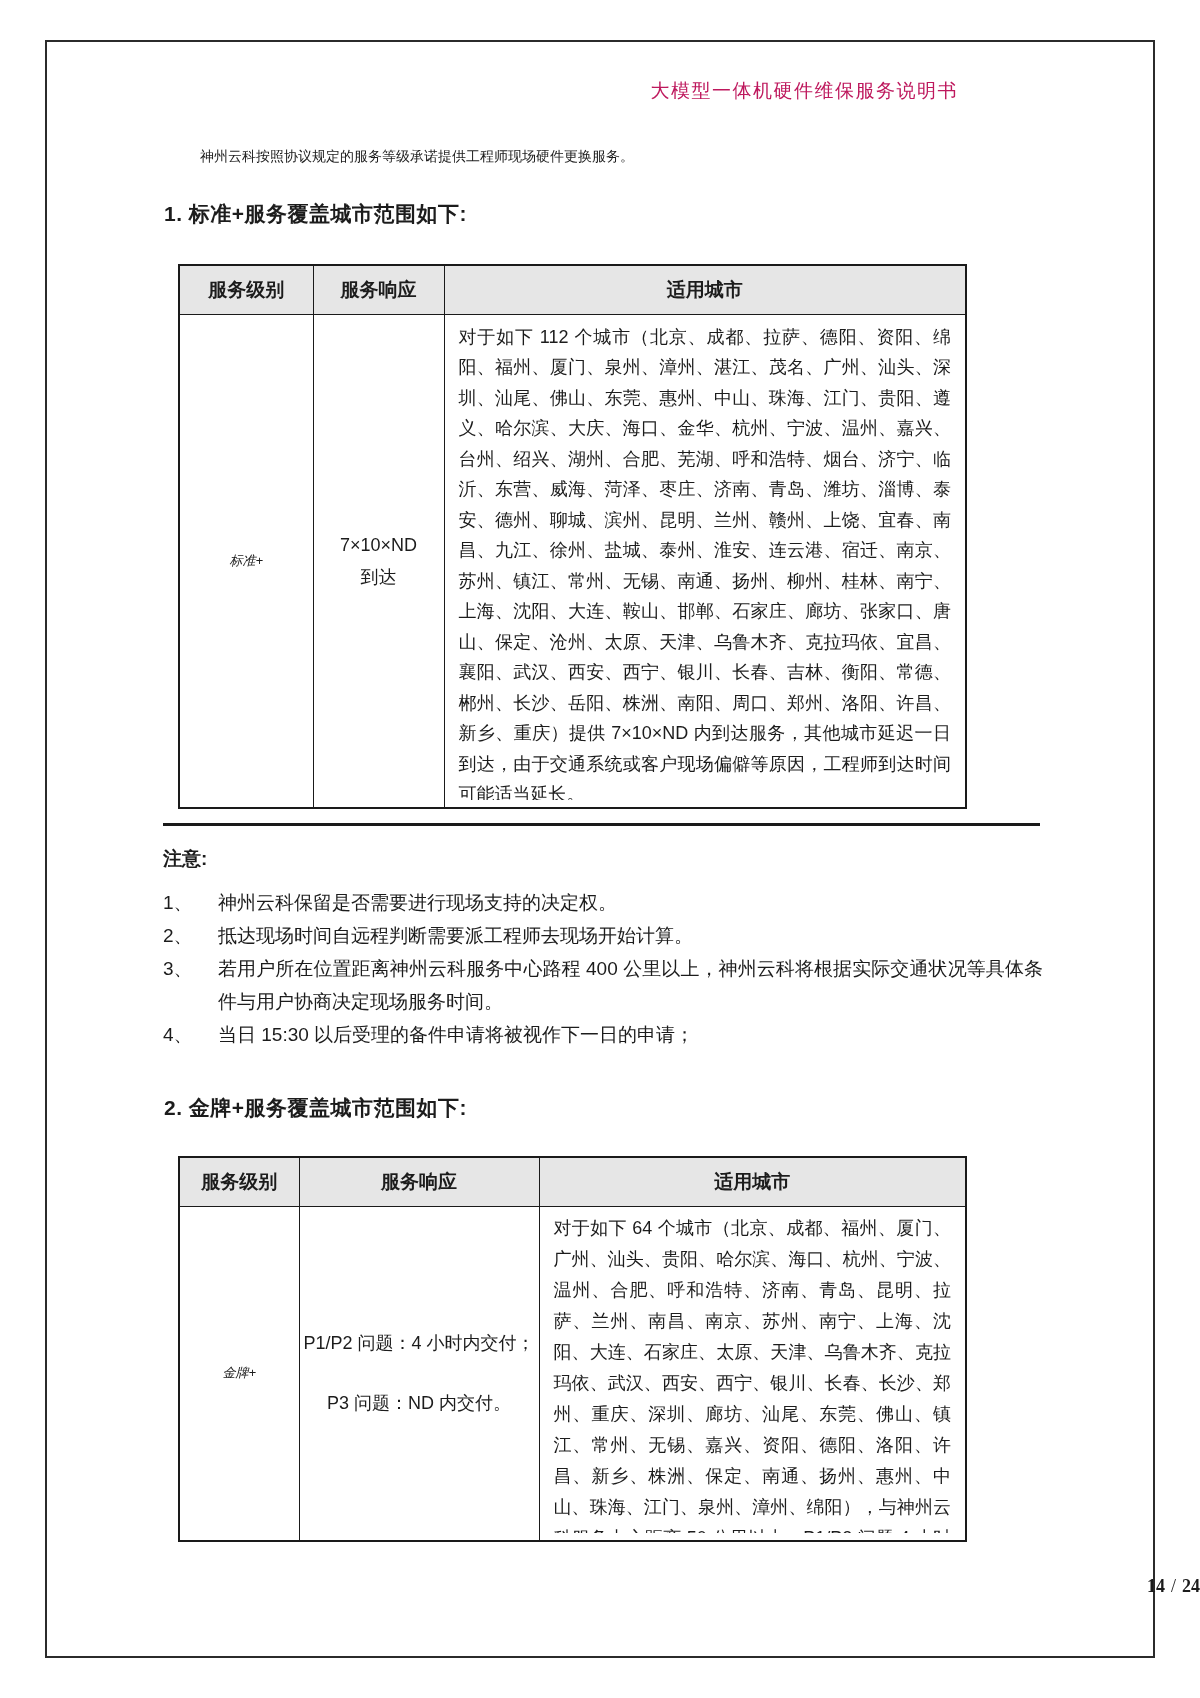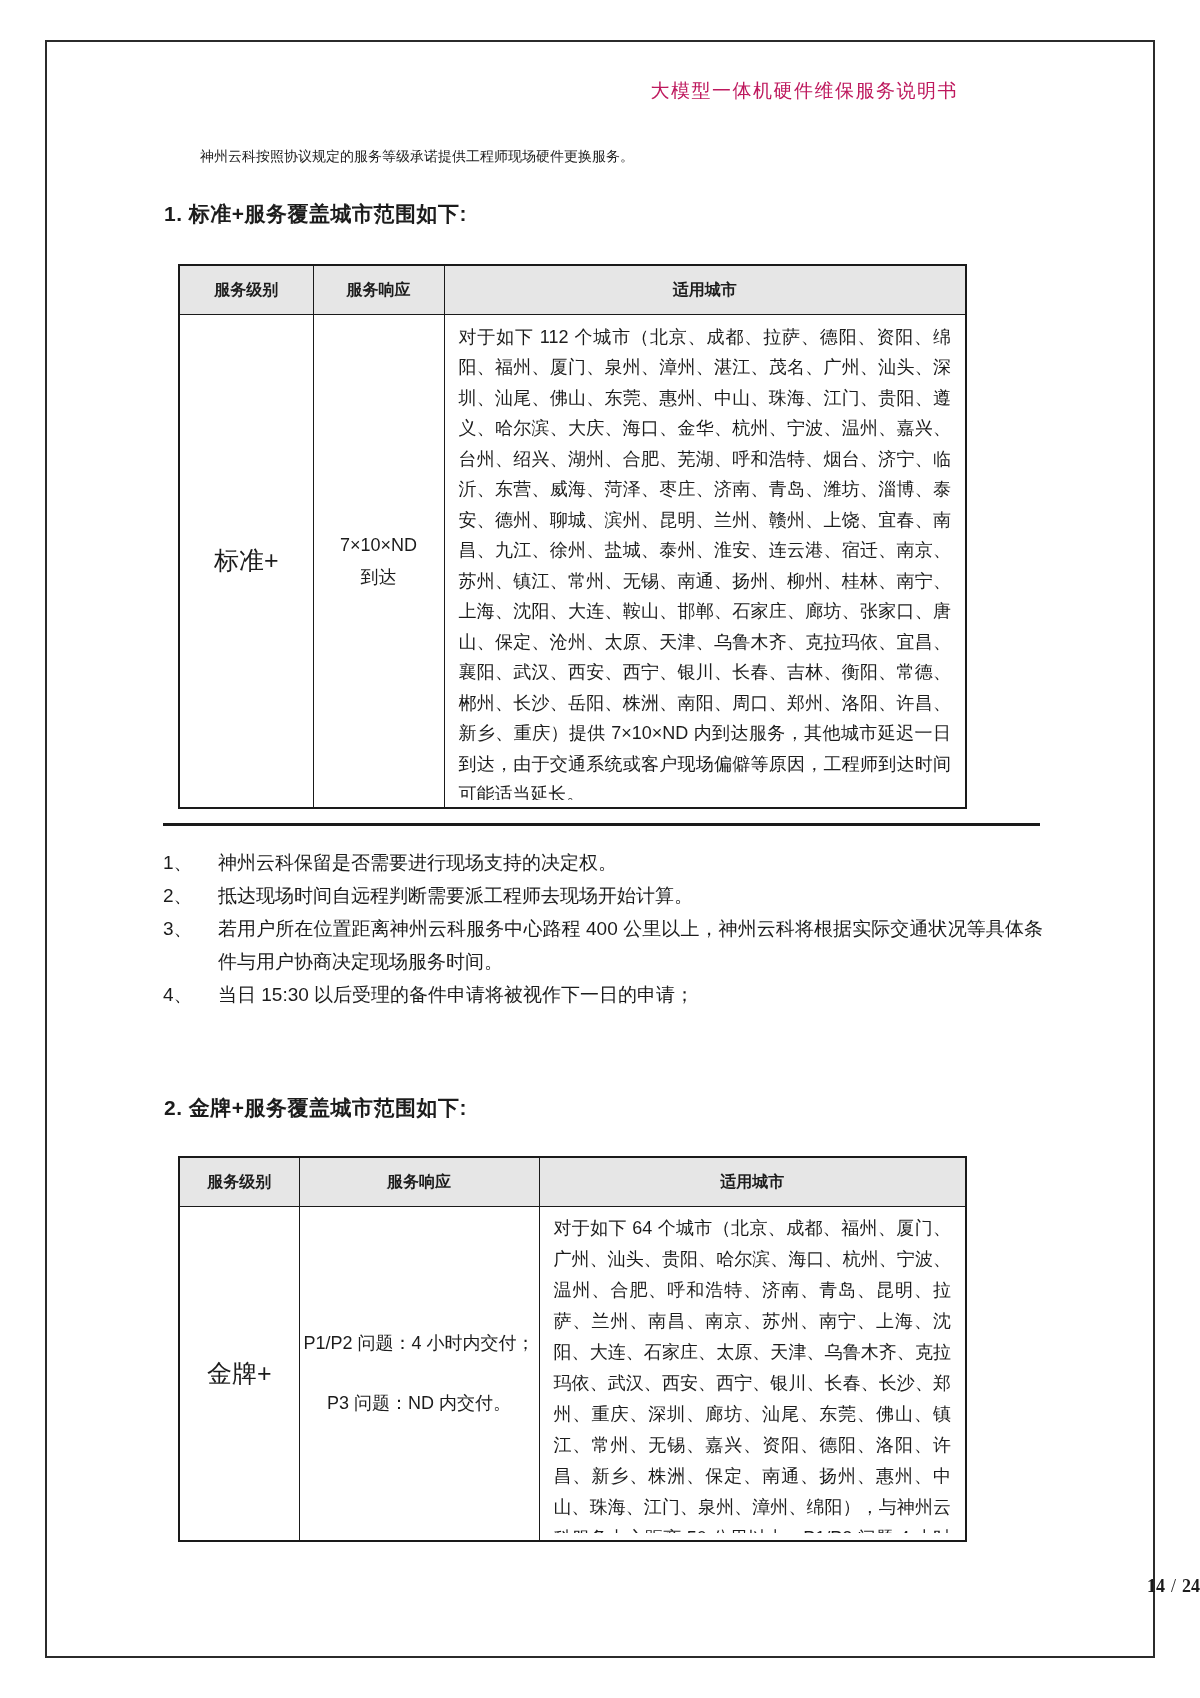--- a/index.html
+++ b/index.html
@@ -36,24 +36,24 @@
     border:2px solid #1a1a1a;
   }
   #table1{top:264px;width:787px;}
   #table2{top:1156px;width:787px;}
   table.svc th, table.svc td{
     border:1px solid #1a1a1a;
     vertical-align:middle;
   }
   table.svc th{
     background:#e6e6e6;
-    font-size:16px;font-weight:bold;
+    font-size:19px;font-weight:bold;
     text-align:center;height:46px;
   }
-  .level-cell{text-align:center;font-size:25px;}
+  .level-cell{text-align:center;font-size:13px;font-style:italic;}
   .resp-cell{text-align:center;font-size:18px;line-height:32px;}
   .resp-cell .gap{height:28px;}
   .cities-cell{vertical-align:top;}
   .cities-inner{
     padding:0 13px 8px 13px;
     font-size:18px;line-height:30.5px;
     text-align:justify;text-justify:inter-ideograph;
     overflow:hidden;
   }
   #table1 .cities-inner{height:470px;}
@@ -111,20 +111,21 @@
     <td class="cities-cell">
       <div class="cities-inner">对于如下 112 个城市（北京、成都、拉萨、德阳、资阳、绵阳、福州、厦门、泉州、漳州、湛江、茂名、广州、汕头、深圳、汕尾、佛山、东莞、惠州、中山、珠海、江门、贵阳、遵义、哈尔滨、大庆、海口、金华、杭州、宁波、温州、嘉兴、台州、绍兴、湖州、合肥、芜湖、呼和浩特、烟台、济宁、临沂、东营、威海、菏泽、枣庄、济南、青岛、潍坊、淄博、泰安、德州、聊城、滨州、昆明、兰州、赣州、上饶、宜春、南昌、九江、徐州、盐城、泰州、淮安、连云港、宿迁、南京、苏州、镇江、常州、无锡、南通、扬州、柳州、桂林、南宁、上海、沈阳、大连、鞍山、邯郸、石家庄、廊坊、张家口、唐山、保定、沧州、太原、天津、乌鲁木齐、克拉玛依、宜昌、襄阳、武汉、西安、西宁、银川、长春、吉林、衡阳、常德、郴州、长沙、岳阳、株洲、南阳、周口、郑州、洛阳、许昌、新乡、重庆）提供 7×10×ND 内到达服务，其他城市延迟一日到达，由于交通系统或客户现场偏僻等原因，工程师到达时间可能适当延长。</div>
     </td>
   </tr>
 </tbody>
   </table>
 
 <div class="rule"></div>
 
 <div class="notes">
+  <div class="notes-heading">注意:</div>
   <div class="note-item">
     <span class="note-num">1、</span>
     <span class="note-text">神州云科保留是否需要进行现场支持的决定权。</span>
   </div>
   <div class="note-item">
     <span class="note-num">2、</span>
     <span class="note-text">抵达现场时间自远程判断需要派工程师去现场开始计算。</span>
   </div>
   <div class="note-item">
     <span class="note-num">3、</span>

